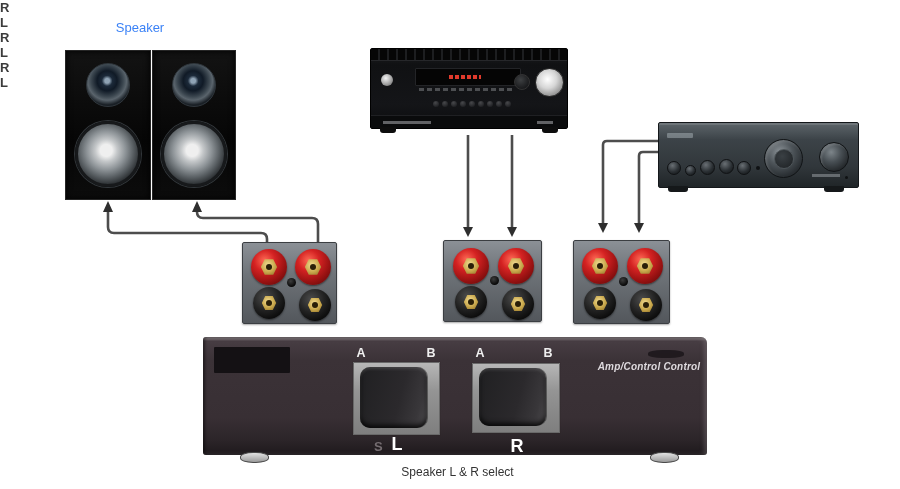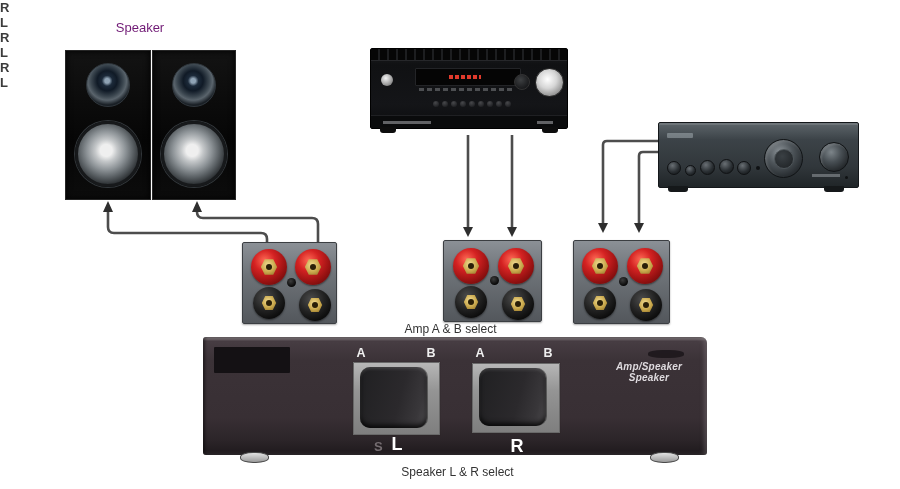--- a/index.html
+++ b/index.html
@@ -1,19 +1,19 @@
 <!DOCTYPE html>
 <html><head>
 <meta charset="utf-8">
 <style>
   html,body{margin:0;padding:0;background:#fff;font-family:"Liberation Sans",sans-serif;}
   #canvas{position:relative;width:900px;height:489px;background:#fff;overflow:hidden;}
   .abs{position:absolute;}
   .lbl{position:absolute;color:#1a1a1a;}
-  .dev-label{font-weight:bold;color:#701a75;text-align:center;}
+  .dev-label{font-weight:bold;color:#3b82f6;text-align:center;}
   .wire-label{font-size:13px;font-weight:bold;color:#3b3b3b;}
   .caption{font-size:12px;color:#333;text-align:center;}
 
   
   .speaker{position:absolute;top:50px;width:84px;height:148px;background:linear-gradient(180deg,#131313,#060606 60%,#0c0c0c);border:1px solid #262626;box-shadow:inset 0 0 6px #000;}
   .tweeter{position:absolute;width:42px;height:42px;border-radius:50%;
     background:radial-gradient(circle at 48% 40%,#8fa3b5 0 7%,#1c2a3a 16%,#101a26 30%,#3c4750 48%,#5a646c 58%,#1a2026 72%,#0b0e11 100%);
     border:1px solid #30373d;}
   .woofer{position:absolute;width:60px;height:60px;border-radius:50%;
     background:radial-gradient(circle at 47% 44%,#efefef 0 13%,#c4c7c9 24%,#8d9397 42%,#5b6165 58%,#2e3235 73%,#121416 88%);
@@ -195,26 +195,25 @@
       </div>
     <div class="post blk" style="left:10px;top:46px;">
         <div class="hex"></div>
       </div>
     <div class="post blk" style="left:56px;top:48px;">
         <div class="hex"></div>
       </div>
     <div class="screw" style="left:45px;top:36px;"></div>
   </div>
 
-  <div class="lbl caption" style="left:378px;top:322px;width:145px;">Amp A &amp; B select</div>
 
   <div class="sbox">
     <div class="vent"></div>
     <div class="logo-smudge"></div>
-    <div class="brand">Amp/Speaker Speaker</div>
+    <div class="brand">Amp/Control Control</div>
 
     <div class="ab" style="left:151px;">A</div>
     <div class="ab" style="left:221px;">B</div>
     <div class="panel" style="left:150px;width:87px;">
       <div class="rocker"></div>
     </div>
     <div class="ghost-s">S</div>
     <div class="lr" style="left:185px;">L</div>
 
     <div class="ab" style="left:270px;">A</div>

